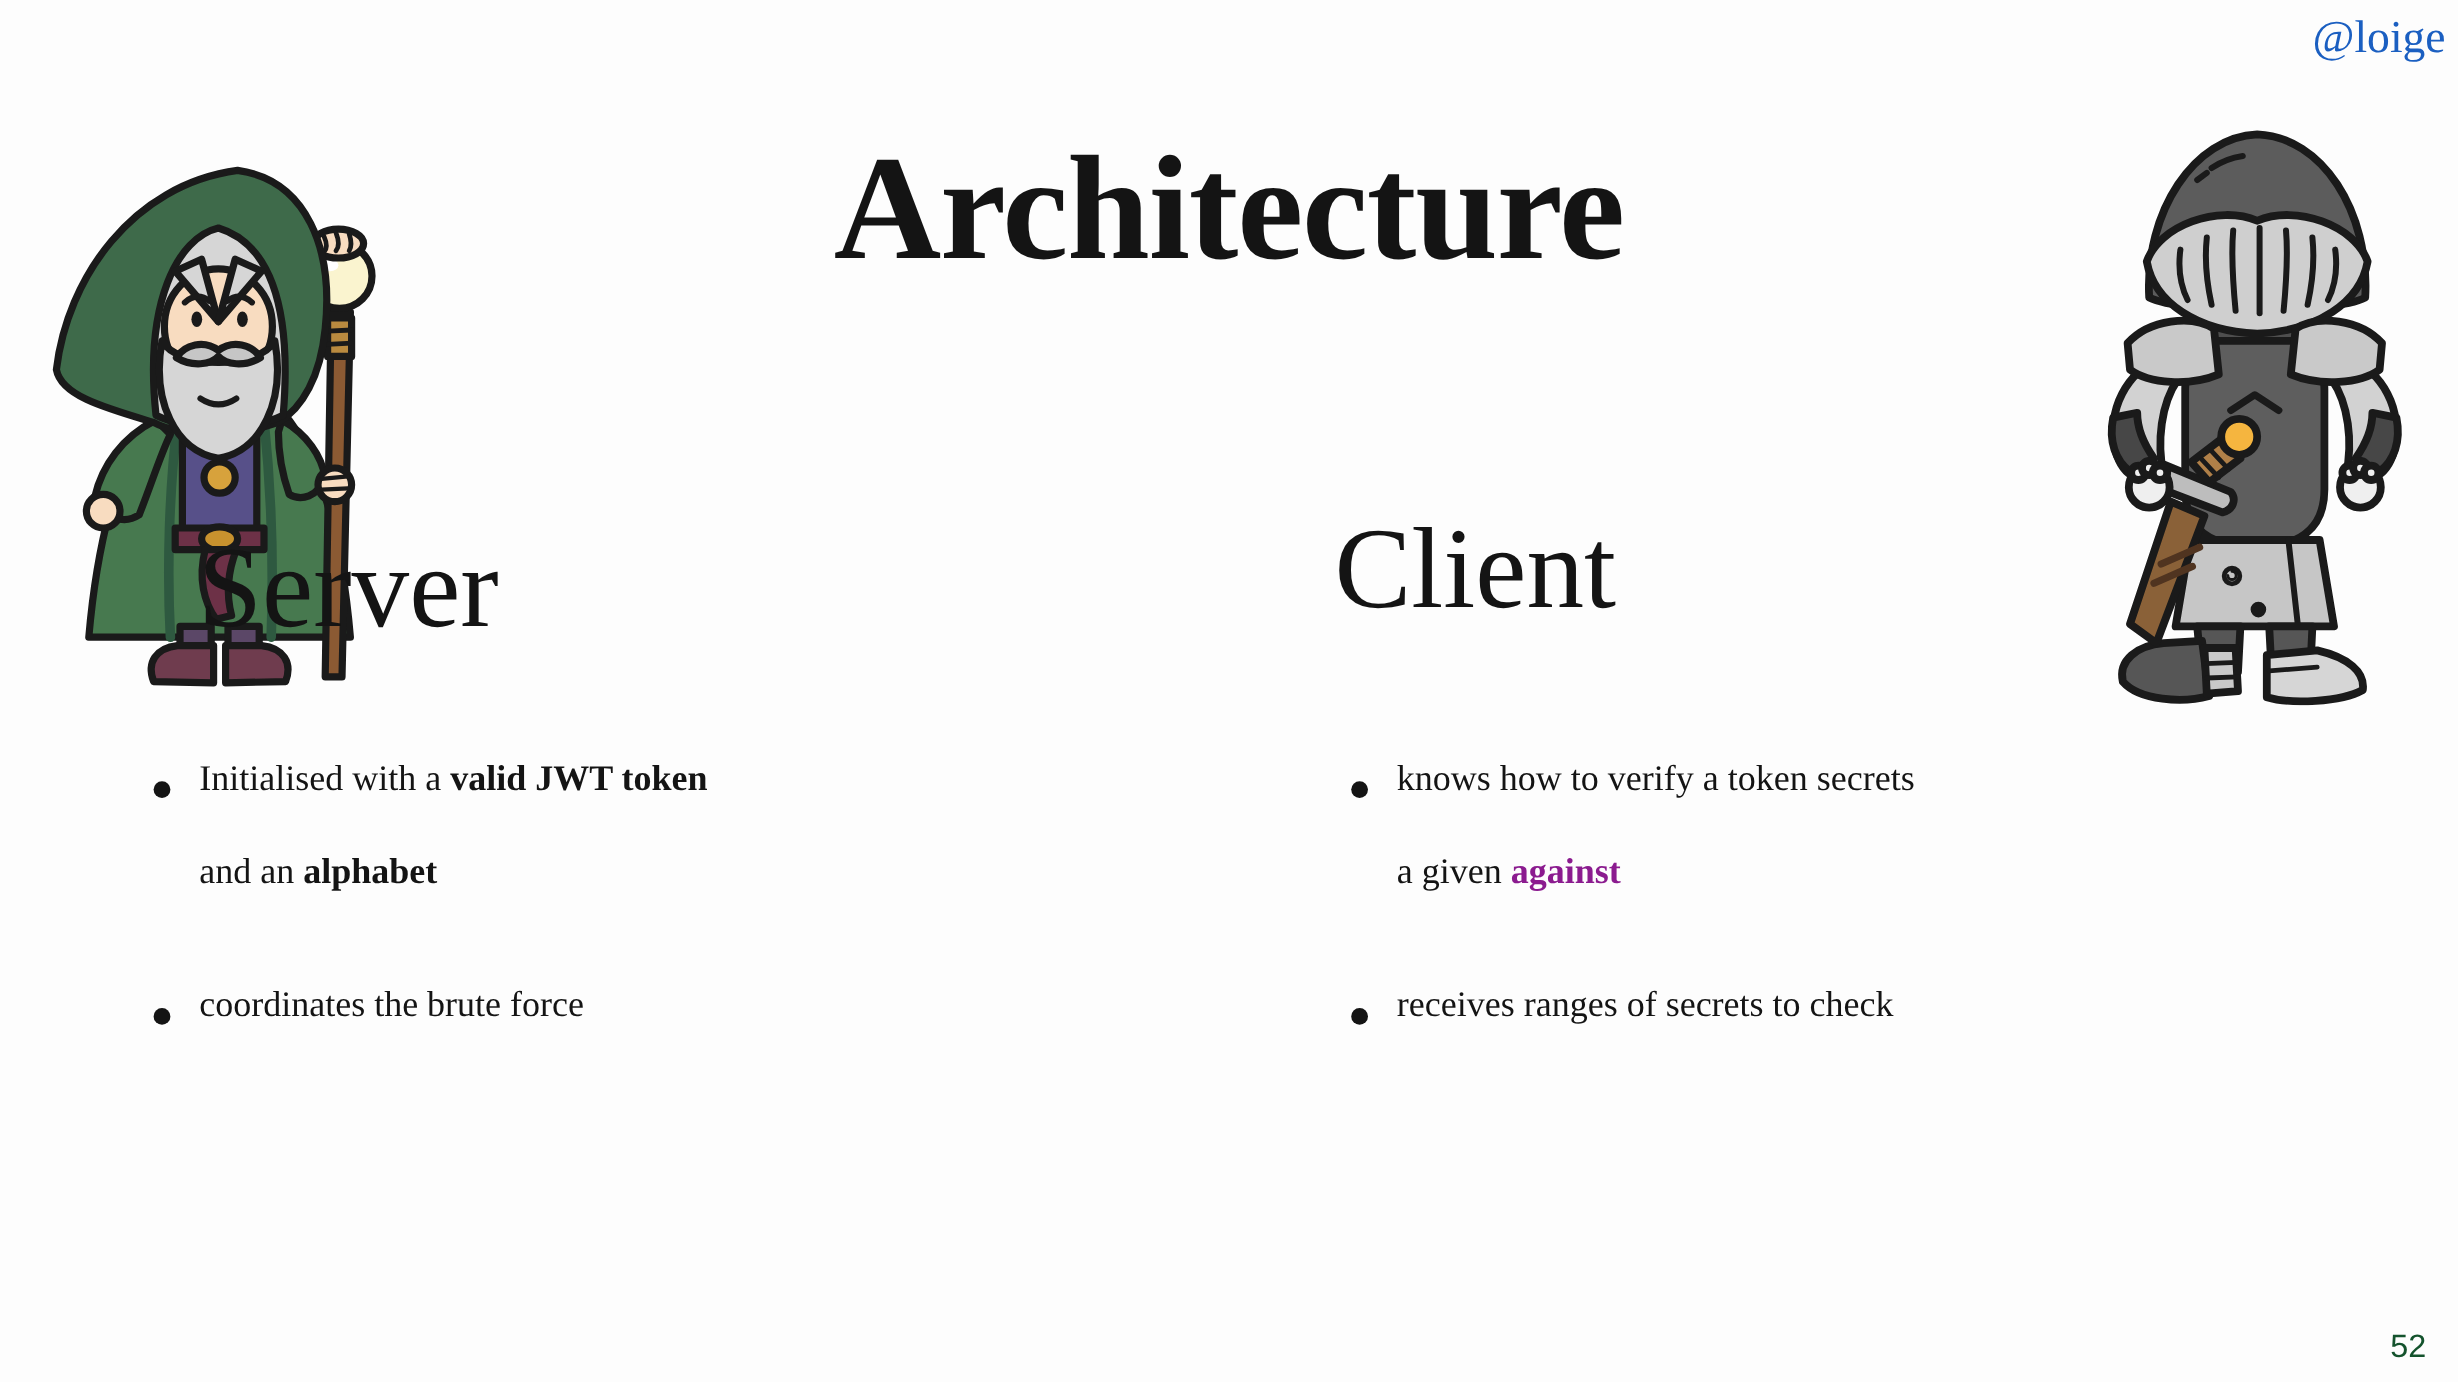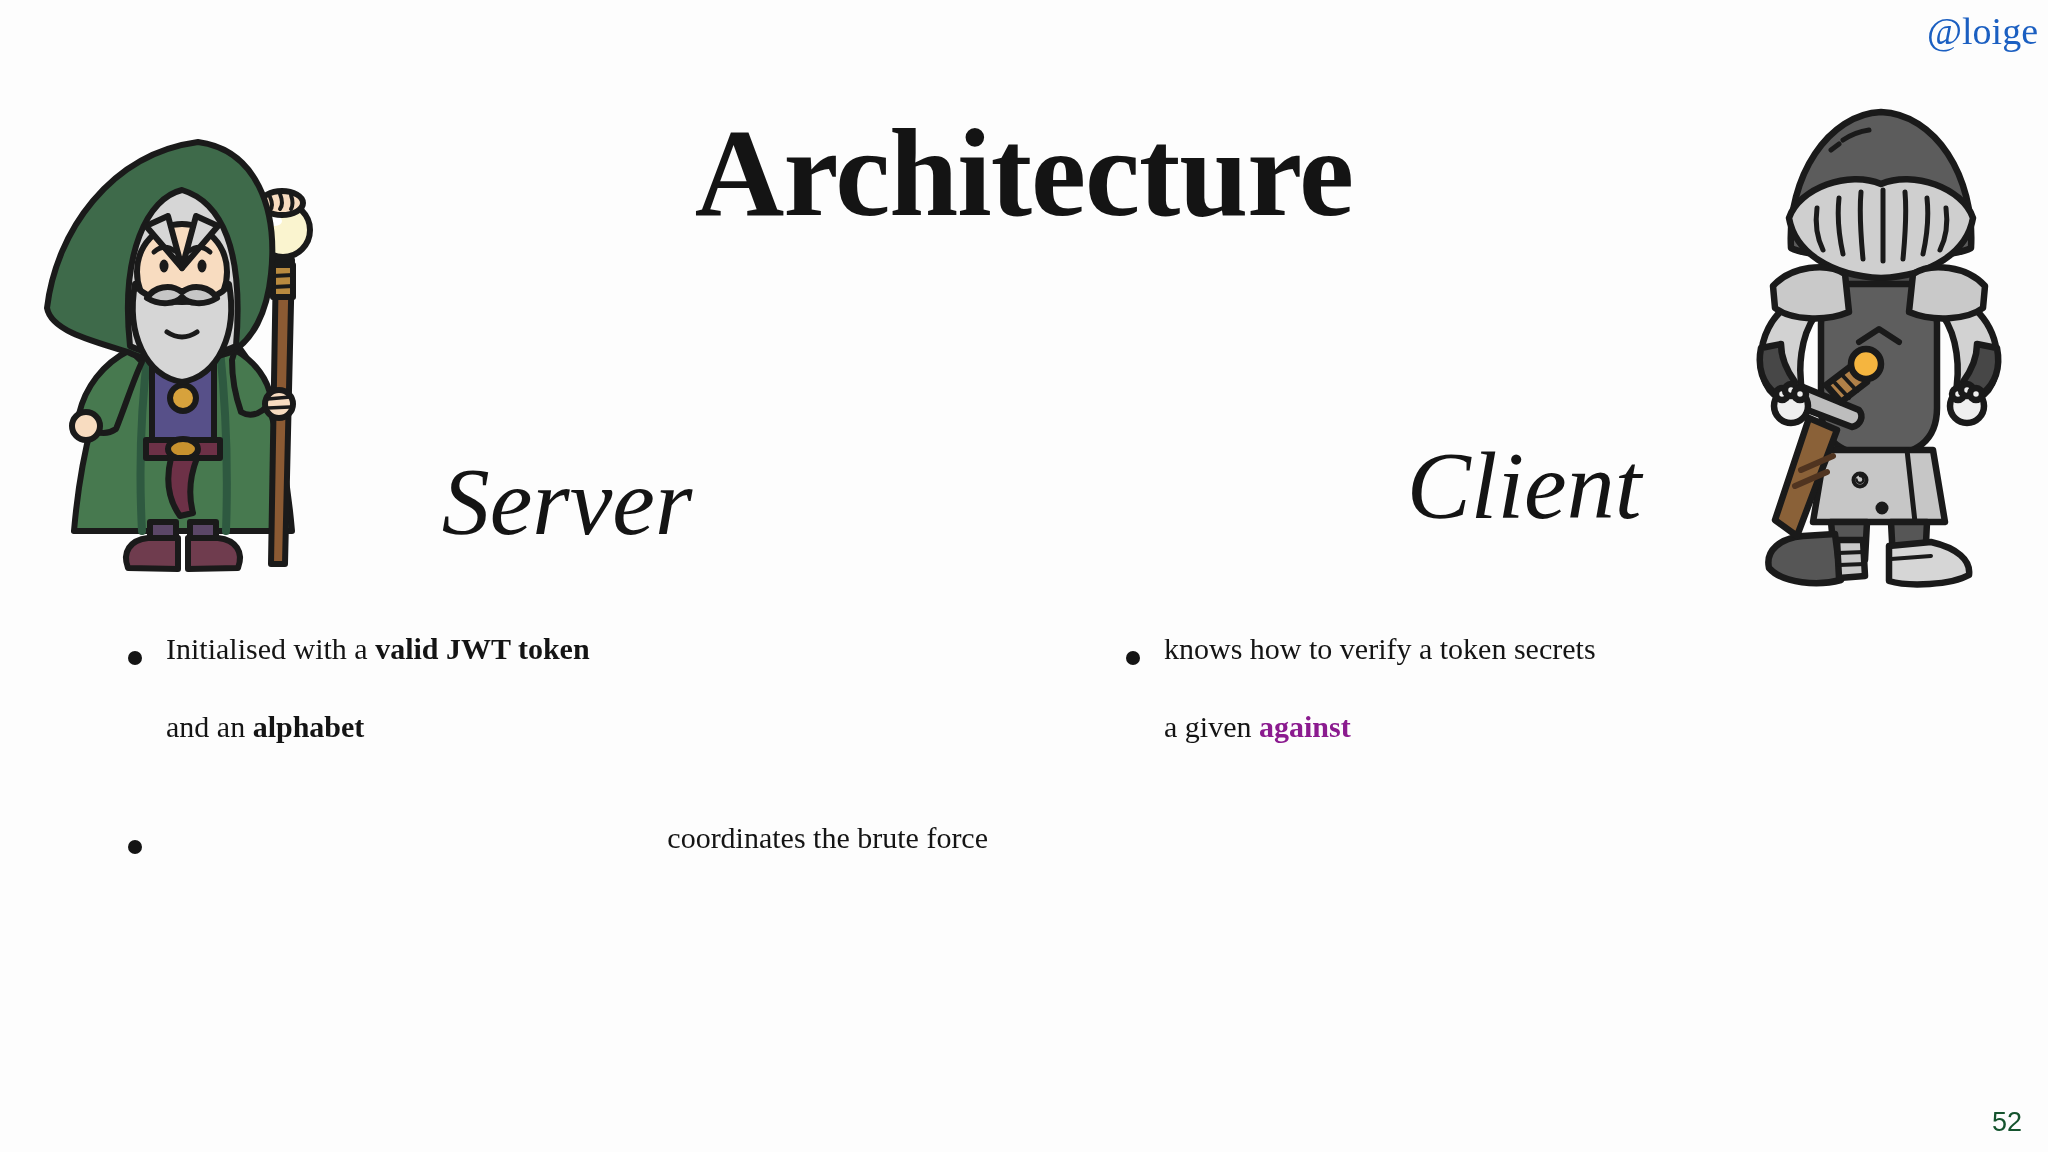--- a/index.html
+++ b/index.html
@@ -16,36 +16,34 @@
     font-size:38px;line-height:1;
     color:#1b5fc1;
   }
   .title{
     position:absolute;top:112px;left:0;width:100%;
     margin:0;text-align:center;
     font-size:124px;font-weight:bold;line-height:1;
     letter-spacing:-1px;
   }
   .col-heading{
-    position:absolute;margin:12px;
+    position:absolute;margin:0;
     font-size:96px;font-weight:normal;line-height:1;
-    text-align:center;
-    font-style:italic;
   }
   #server-heading{top:442px;left:165px;width:780px;}
   #client-heading{top:426px;left:1112px;width:800px;}
   ul.bullets{
     position:absolute;top:610px;
     margin:0;padding:0;list-style:none;
     font-size:30px;line-height:78px;
   }
   #server-bullets{left:128px;width:860px;}
   #client-bullets{left:1126px;width:900px;}
   ul.bullets li{position:relative;padding-left:38px;}
-  ul.bullets li + li{margin-top:33px;text-align:right;}
+  ul.bullets li + li{margin-top:33px;}
   ul.bullets li::before{
     content:"";position:absolute;left:0;top:41px;
     width:14px;height:14px;border-radius:50%;background:#141414;
   }
   ul.bullets .line{white-space:nowrap;}
   ul.bullets .bold{font-weight:bold;}
   .page-number{
     position:absolute;right:26px;bottom:14px;
     font-family:"Liberation Sans","DejaVu Sans",sans-serif;
     font-size:27px;color:#14532d;
@@ -191,16 +189,19 @@
       </li>
       <li>
         <div class="line"><span>coordinates the brute force</span></div>
       </li>
     </ul>
   <ul id="client-bullets" class="bullets">
       <li>
         <div class="line"><span>knows how to verify a token secrets</span></div>
         <div class="line"><span>a given </span><span class="bold" style="color: rgb(139, 27, 143);">against</span></div>
       </li>
+      <li>
+        <div class="line"><span>receives ranges of secrets to check</span></div>
+      </li>
     </ul>
 
   <div class="page-number">52</div>
 </div>
 
 </body></html>

